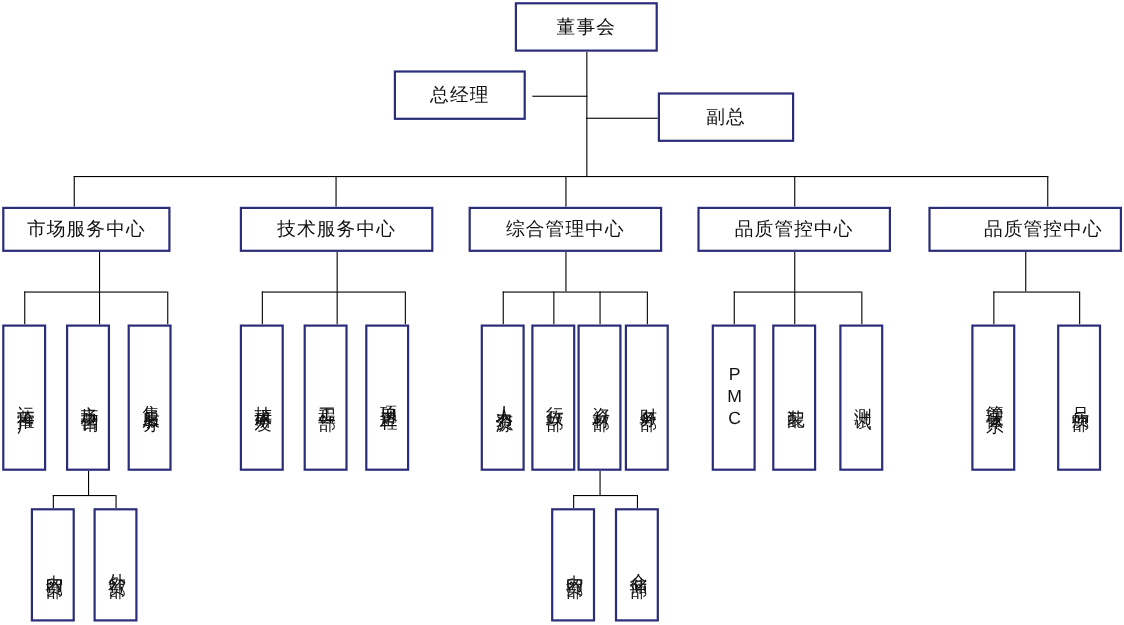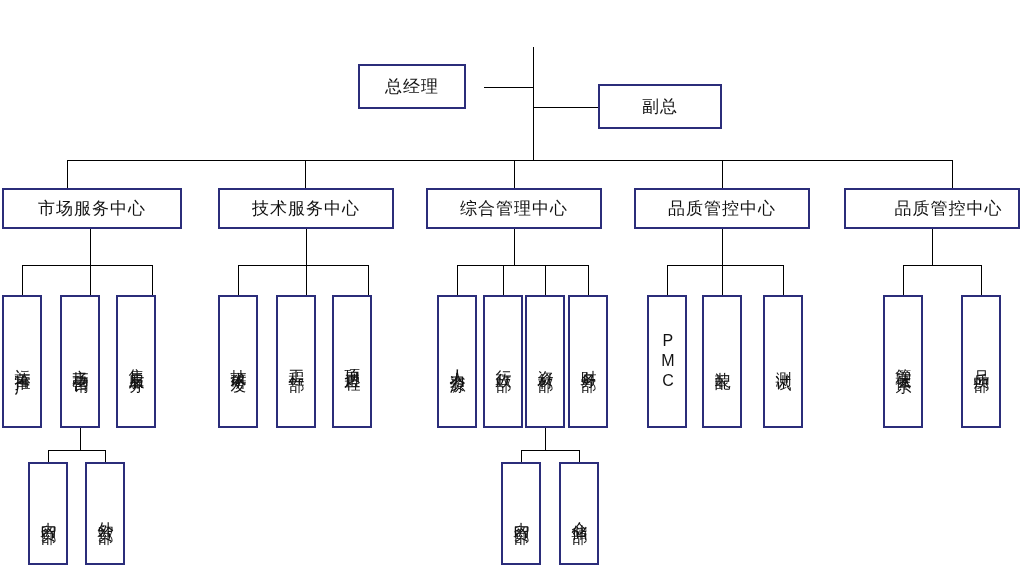--- a/index.html
+++ b/index.html
@@ -48,22 +48,25 @@
     z-index: 1;
   }
   .line.h { height: 1px; }
   .line.v { width: 1px; }
 </style>
 </head>
 <body>
 
 <div id="chart">
 
-
-  <div class="node horiz" style="left:358px; top:64px; width:108px; height:45px;">
+  <div class="node horiz" style="left:468px; top:2px; width:130px; height:45px;">
+    <span class="lbl">董事会</span>
+  </div>
+
+  <div class="node horiz" style="left:358px; top:64px; width:120px; height:45px;">
     <span class="lbl">总经理</span>
   </div>
 
   <div class="node horiz" style="left:598px; top:84px; width:124px; height:45px;">
     <span class="lbl">副总</span>
   </div>
 
   <div class="line v" style="left:533px; top:47px; height:113px;"></div>
 
   <div class="line h" style="left:484px; top:87px; width:50px;"></div>
@@ -71,21 +74,21 @@
   <div class="line h" style="left:533px; top:107px; width:66px;"></div>
 
   <div class="line h" style="left:67px; top:160px; width:886px;"></div>
 
   <div class="line v" style="left:67px; top:160px; height:28px;"></div>
   <div class="line v" style="left:305px; top:160px; height:28px;"></div>
   <div class="line v" style="left:514px; top:160px; height:28px;"></div>
   <div class="line v" style="left:722px; top:160px; height:28px;"></div>
   <div class="line v" style="left:952px; top:160px; height:28px;"></div>
 
-  <div class="node horiz" style="left:2px; top:188px; width:180px; height:41px;">
+  <div class="node horiz" style="left:2px; top:188px; width:153px; height:41px;">
     <span class="lbl">市场服务中心</span>
   </div>
   <div class="node horiz" style="left:218px; top:188px; width:176px; height:41px;">
     <span class="lbl">技术服务中心</span>
   </div>
   <div class="node horiz" style="left:426px; top:188px; width:176px; height:41px;text-align:center;">
     <span class="lbl">综合管理中心</span>
   </div>
   <div class="node horiz" style="left:634px; top:188px; width:176px; height:41px;">
     <span class="lbl">品质管控中心</span>

